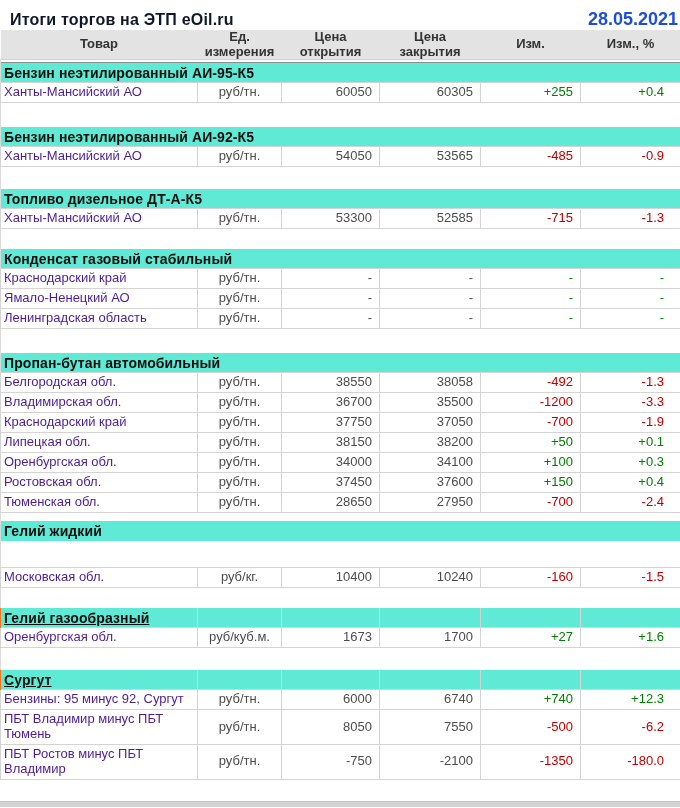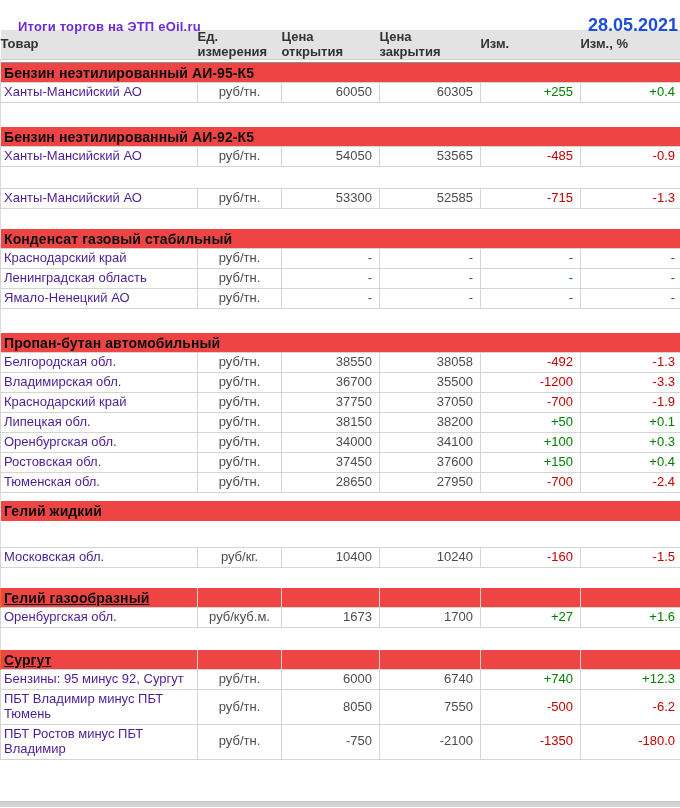--- a/index.html
+++ b/index.html
@@ -8,63 +8,63 @@
     position: relative; overflow: hidden;
     background: #ffffff;
     font-family: "Liberation Sans", "DejaVu Sans", sans-serif;
     -webkit-font-smoothing: antialiased;
   }
   .titlebar {
     display: flex; justify-content: space-between; align-items: baseline;
     height: 27px; padding: 3px 2px 0 2px;
   }
   .page-title {
-    margin: 16px; font-size: 13px; font-weight: bold; color: #6d28d9;
+    margin: 8px; font-size: 16px; font-weight: bold; color: #0f172a;
     letter-spacing: 0.2px;
   }
   .report-date { font-size: 18px; font-weight: bold; color: #1d4ed8; }
 
   table.results {
     width: 680px; table-layout: fixed; border-collapse: collapse;
     font-size: 13px; color: #4f4f4f;
   }
   td, th { padding: 0; box-sizing: border-box; }
 
   thead th {
     background: #e3e3e3; height: 16px;
     font-size: 13px; font-weight: bold; color: #333333;
-    text-align: left; vertical-align: middle;
+    text-align: center; vertical-align: middle;
     white-space: pre-line; line-height: 1.12;
     border-bottom: 1px solid #cfcfcf;
   }
 
   tr.spacer-row td { border: none; background: #fff; }
   tr td.edge-l { border-left: 1px solid #dcdcdc; }
   tr td.edge-r { border-right: 1px solid #dcdcdc; }
 
   tr.section-row td {
-    height: 20px; vertical-align: middle; background: #ef4444;
+    height: 20px; vertical-align: middle; background: #5eead4;
   }
   tr.section-row td.section-title-cell {
     font-size: 14px; font-weight: bold; color: #0d0d0d;
     white-space: nowrap; overflow: visible;
     padding: 2px 0 1px 3px; letter-spacing: 0.1px;
   }
   tr.section-row.first-section td { border-top: 1px solid #8f8f8f; }
   tr.v-bordered td { border-left: 1px solid #f97316; border-right: 1px solid #d4d4d4; text-decoration: underline; }
 
   tr.data-row td {
     border: 1px solid #d4d4d4;
     height: 20px; vertical-align: middle;
     background: #fff; line-height: 1.15;
   }
   td.c-product { text-align: left; padding: 2px 2px 2px 3px; color: #4c1d95; }
   td.c-unit    { text-align: center; color: #4c4c4c; }
   td.c-num     { text-align: right; padding-right: 7px; color: #4c4c4c; }
-  td.c-num.last { padding-right: 5px; }
+  td.c-num.last { padding-right: 16px; }
   td.up   { color: #008000; }
   td.down { color: #c00000; }
 
   .bottom-bar {
     position: absolute; left: 0; bottom: 1px;
     width: 680px; height: 5px; background: #d3d3d3;
     border-top: 1px solid #c6c6c6;
   }
 </style>
 </head>
@@ -147,20 +147,28 @@
         <td class="c-num last down">-0.9</td>
       </tr>
       <tr class="spacer-row">
         <td class="edge-l" style="height: 22px;"></td>
         <td style="height: 22px;"></td>
         <td style="height: 22px;"></td>
         <td style="height: 22px;"></td>
         <td style="height: 22px;"></td>
         <td class="edge-r" style="height: 22px;"></td>
       </tr>
+      <tr class="section-row">
+        <td class="section-title-cell edge-l">Топливо дизельное ДТ-А-К5</td>
+        <td></td>
+        <td></td>
+        <td></td>
+        <td></td>
+        <td class="edge-r"></td>
+      </tr>
       <tr class="data-row">
         <td class="c-product">Ханты-Мансийский АО</td>
         <td class="c-unit">руб/тн.</td>
         <td class="c-num">53300</td>
         <td class="c-num">52585</td>
         <td class="c-num down">-715</td>
         <td class="c-num last down">-1.3</td>
       </tr>
       <tr class="spacer-row">
         <td class="edge-l" style="height: 20px;"></td>
@@ -180,29 +188,29 @@
       </tr>
       <tr class="data-row">
         <td class="c-product">Краснодарский край</td>
         <td class="c-unit">руб/тн.</td>
         <td class="c-num">-</td>
         <td class="c-num">-</td>
         <td class="c-num up">-</td>
         <td class="c-num last up">-</td>
       </tr>
       <tr class="data-row">
-        <td class="c-product">Ленинградская область</td>
+        <td class="c-product">Ямало-Ненецкий АО</td>
         <td class="c-unit">руб/тн.</td>
         <td class="c-num">-</td>
         <td class="c-num">-</td>
         <td class="c-num up">-</td>
         <td class="c-num last up">-</td>
       </tr>
       <tr class="data-row">
-        <td class="c-product">Ямало-Ненецкий АО</td>
+        <td class="c-product">Ленинградская область</td>
         <td class="c-unit">руб/тн.</td>
         <td class="c-num">-</td>
         <td class="c-num">-</td>
         <td class="c-num up">-</td>
         <td class="c-num last up">-</td>
       </tr>
       <tr class="spacer-row">
         <td class="edge-l" style="height: 24px;"></td>
         <td style="height: 24px;"></td>
         <td style="height: 24px;"></td>

